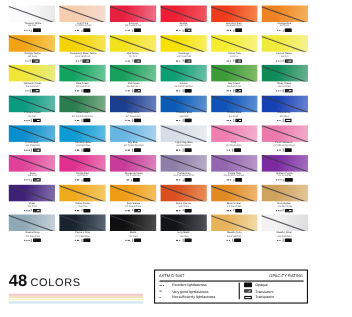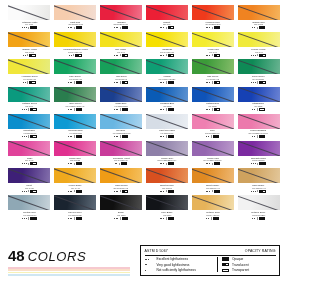--- a/index.html
+++ b/index.html
@@ -120,25 +120,24 @@
     align-items:baseline;
     gap:3px;
   }
   .count-num{
     font-size:15px;
     font-weight:bold;
     color:#111;
     line-height:1;
   }
   .count-word{
-    font-size:13px;
+    font-size:10px;
     color:#111;
     letter-spacing:.6px;
     line-height:1;
-    font-style:italic;
   }
   .stripes{
     margin-top:4px;
     width:122px;
   }
   .stripe{height:1.5px;width:100%;display:block;}
   .stripe + .stripe{margin-top:.9px;}
 
   
   .legend{

